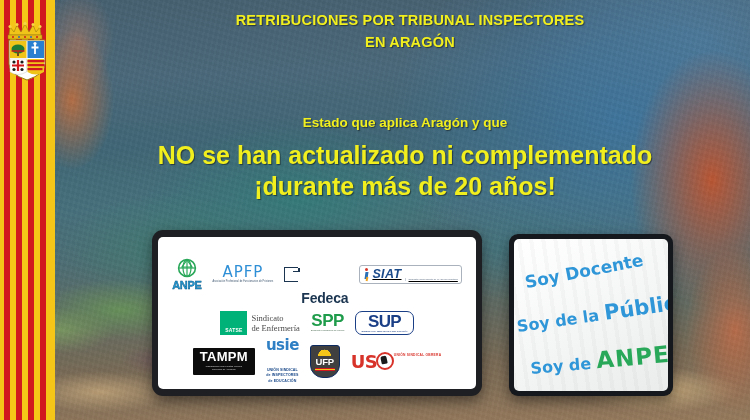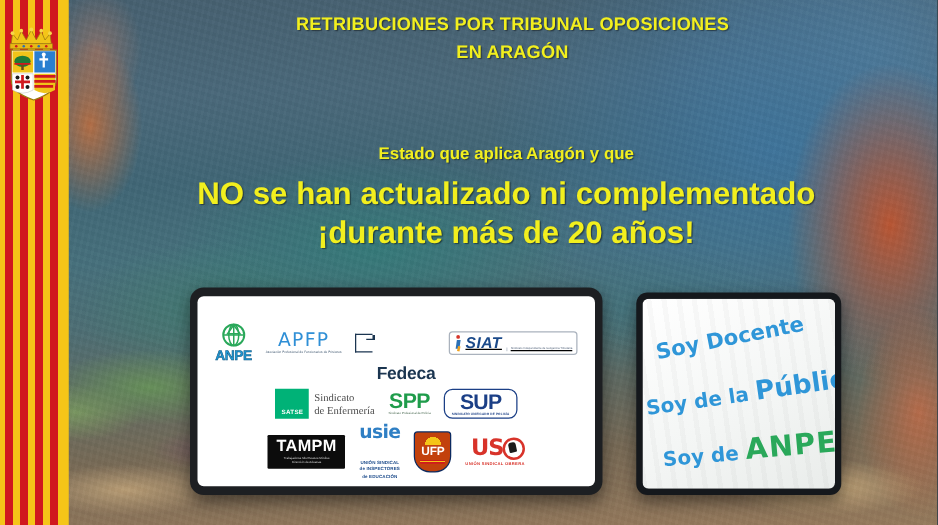--- a/index.html
+++ b/index.html
@@ -186,31 +186,31 @@
            border-radius:1px; }
   .tampm-txt { font-size: 13px; font-weight: bold; color:#fff; letter-spacing:.3px; line-height:.95; }
   .tampm-sub { font-size:2.4px; color:#d8d8d8; margin-top:1.5px; line-height:1.4; text-align:center; }
   
   .usie { flex-direction:column; align-items:center;gap:14px; }
   .usie-txt { font-size: 15px; font-weight: bold; color:#2f7fc4; letter-spacing:-.5px;
               line-height:.9; font-family:"DejaVu Sans", sans-serif; }
   .usie-sub { font-size:3.6px; font-weight:bold; color:#1b4a8a; text-align:center;
               line-height:1.45; margin-top:1.5px; letter-spacing:.1px; }
   
-  .ufp { width: 30px; height: 33px; background:#c2410c; border:1px solid #0d2a60;
+  .ufp { width: 30px; height: 33px; background:#404040; border:1px solid #0d2a60;
          border-radius: 3px 3px 13px 13px; flex-direction:column; align-items:center;
          justify-content:flex-start; padding-top:2px; box-sizing:border-box; position:relative; }
   .ufp-sun { width:17px; height:8px; background:
       radial-gradient(circle at 50% 100%, #f5c518 0 55%, rgba(245,197,24,0) 56%);
       border-radius: 9px 9px 0 0; margin-bottom:1px; }
   .ufp-txt { font-size:9.5px; font-weight:bold; color:#fff; letter-spacing:-.2px; line-height:1; }
   .ufp-bar { width:20px; height:3px; margin-top:2px; background:
       linear-gradient(#d0181e 0 33%, #f5c518 33% 66%, #d0181e 66% 100%); border-radius:1px; }
   
-  .uso { flex-direction:column; align-items:flex-end; }
+  .uso { flex-direction:row; align-items:flex-start; }
   .uso-row { display:flex; align-items:center; }
   .uso-txt { font-size: 18px; font-weight:bold; color:#d8332a; letter-spacing:-.8px; line-height:.85;
              font-family:"DejaVu Sans", sans-serif; }
   .uso-o { width:14px;height:14px;border:2.6px solid #d8332a;border-radius:50%;
            margin-left:-1px; position:relative; }
   .uso-o:after { content:""; position:absolute; left:3px; top:2px; width:6px; height:8px;
                  background:#1b1b1b; border-radius:2px 2px 1px 1px; transform:rotate(-12deg); }
   .uso-sub { font-size:3.3px; font-weight:bold; color:#d8332a; letter-spacing:.25px; margin-top:1px; }
 
   
@@ -295,21 +295,21 @@
 
       <path d="M23.5 39 H40 V52 Q32 57 23.5 52 Z" fill="#f0c419"></path>
       <g fill="#d0181e">
         <rect x="23.5" y="40" width="17" height="2.2"></rect>
         <rect x="23.5" y="44" width="17" height="2.2"></rect>
         <rect x="23.5" y="48" width="15" height="2.2"></rect>
       </g>
     </svg>
   </div>
 
-  <div class="txt" id="title1">RETRIBUCIONES POR TRIBUNAL OPOSICIONES</div>
+  <div class="txt" id="title1">RETRIBUCIONES POR TRIBUNAL INSPECTORES</div>
   <div class="txt" id="title2">EN ARAGÓN</div>
 
   <div class="txt" id="line2">Estado que aplica Aragón y que</div>
   <div class="txt" id="line3">NO se han actualizado ni complementado</div>
   <div class="txt" id="line4">¡durante más de 20 años!</div>
 
   <div class="tablet">
     <div class="tablet-screen">
 
       <div class="logo-row">

